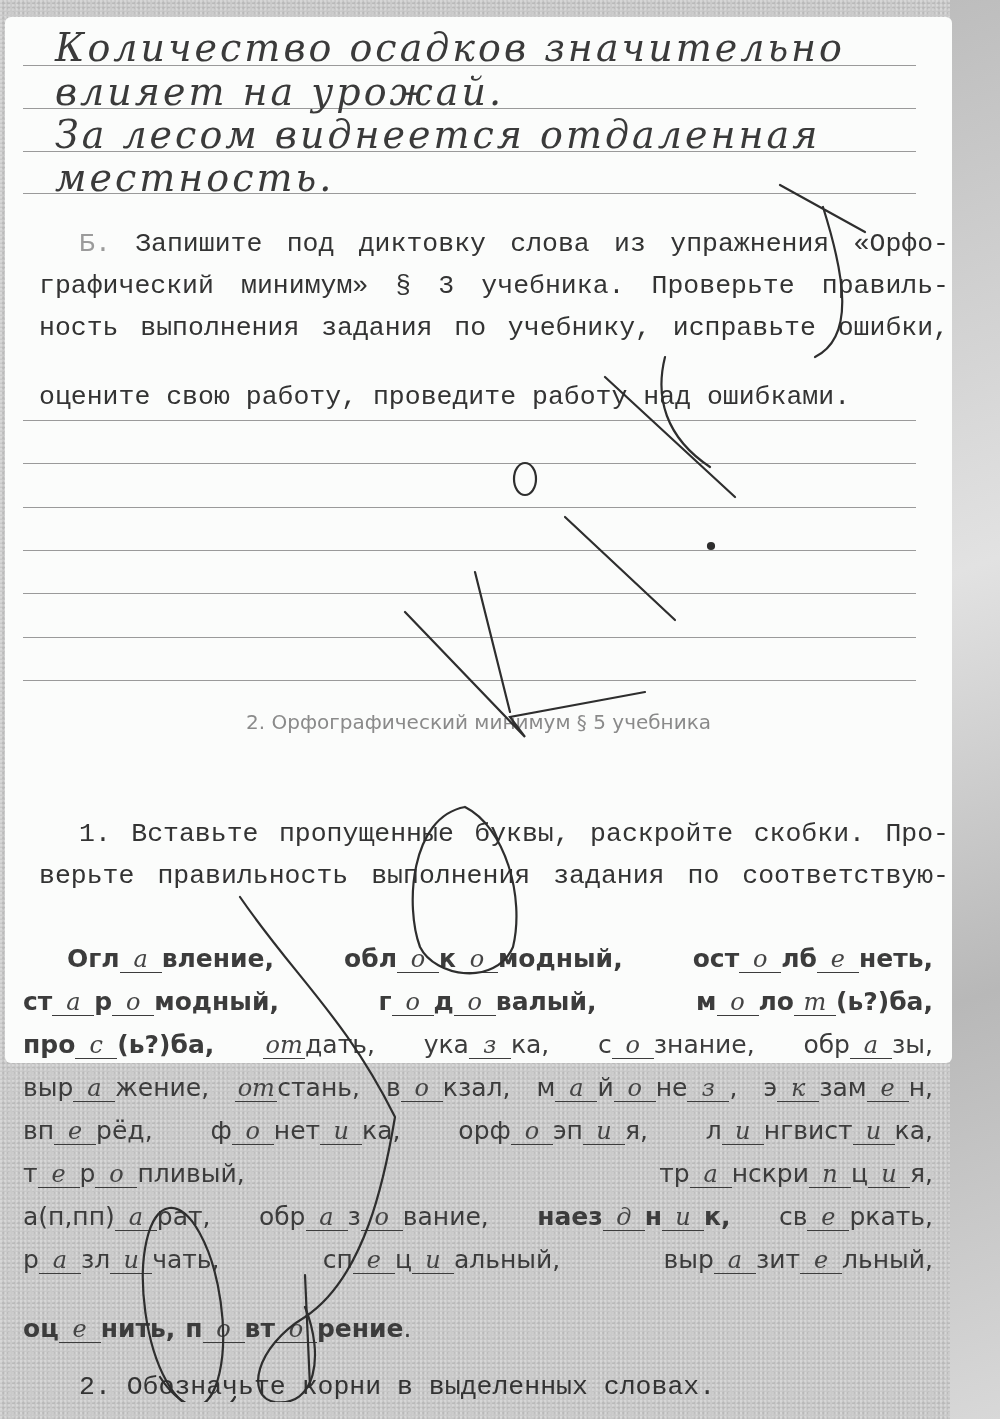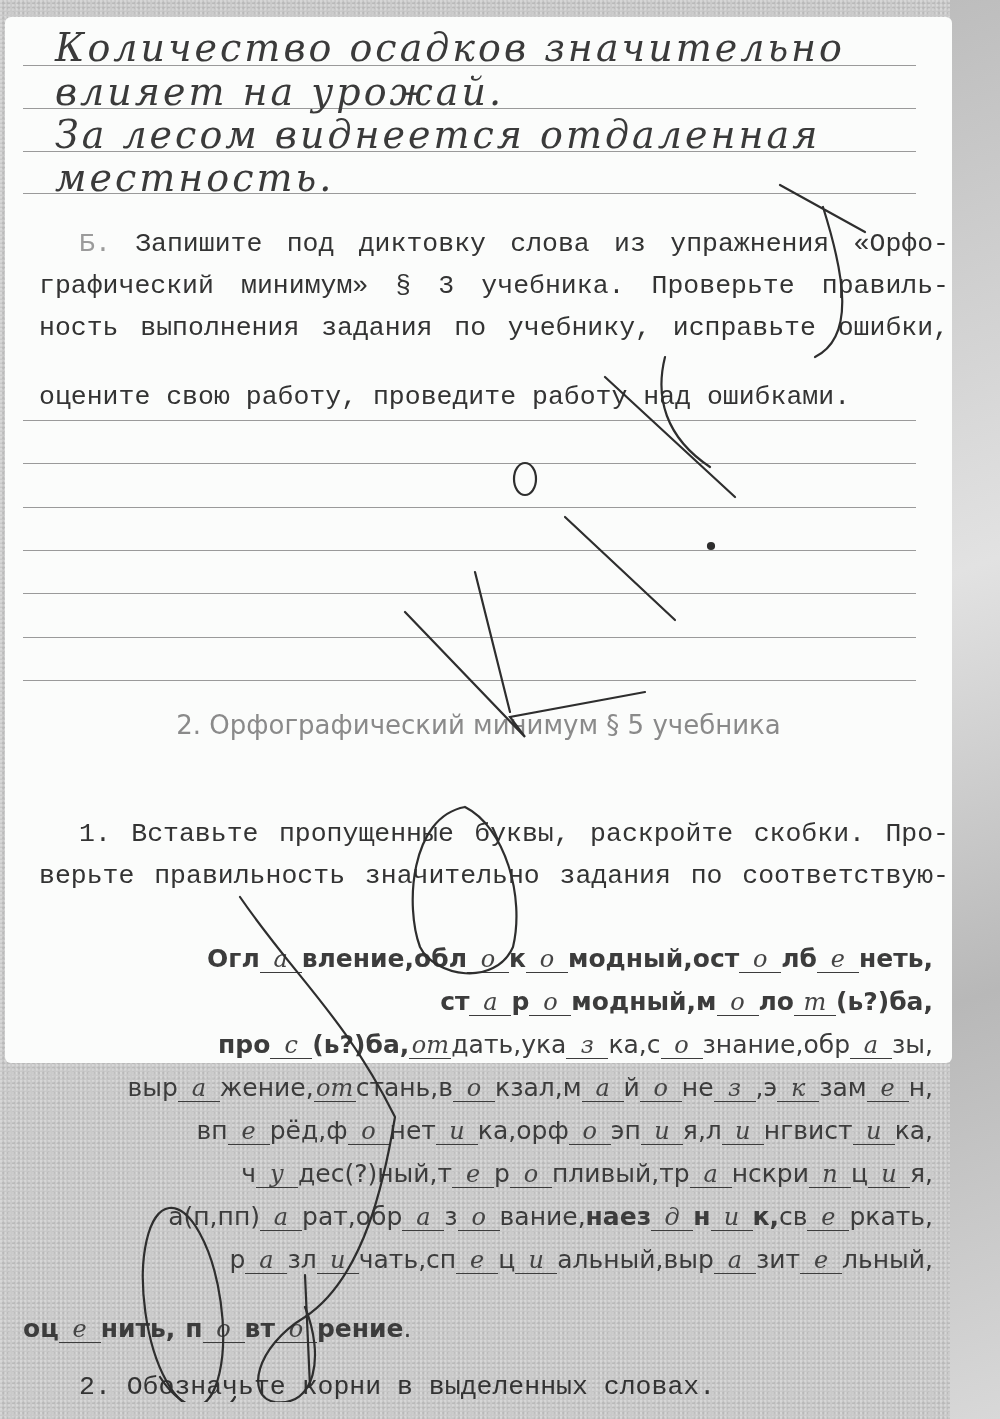--- a/index.html
+++ b/index.html
@@ -29,29 +29,29 @@
 
   .serif {
     position: absolute; left: 34px; width: 910px;
     font-family: Liberation Mono, monospace; font-size: 26.5px; color: #333;
     line-height: 42.5px; text-align: justify; text-align-last: justify;
   }
   .serif .lead { color: #9b9b9b; }
   .serif.last { text-align-last: left; margin-top: 27px; }
   .heading {
     position: absolute; left: 0; width: 947px; top: 710px; text-align: center;
-    font-family: "DejaVu Sans", sans-serif; font-size: 26px; color: #8a8a8a;
+    font-family: "DejaVu Sans", sans-serif; font-size: 20px; color: #8a8a8a;
   }
 
   .words {
     position: absolute; left: 18px; width: 910px;
     font-family: "DejaVu Sans", sans-serif; font-size: 25px; color: #3c3c3c;
     line-height: 43px;
   }
-  .wline { display: flex; justify-content: flex-end; white-space: nowrap; height: 43px; }
+  .wline { display: flex; justify-content: space-between; white-space: nowrap; height: 43px; }
   .wline.left { justify-content: flex-start; gap: 0; margin-top: 26px; }
   .w { display: inline-block; }
   .w.bold { font-weight: bold; }
   .gap {
     display: inline-block; min-width: 42px; border-bottom: 1.5px solid #3c3c3c;
     text-align: center; line-height: 26px; height: 26px; vertical-align: baseline;
     font-family: "DejaVu Serif", serif; font-style: italic; font-weight: normal;
     color: #444; font-size: 24px;
   }
   .scribble { position: absolute; left: 0; top: 0; pointer-events: none; }
@@ -86,30 +86,31 @@
   <div class="ruled" style="top:490px"></div>
   <div class="ruled" style="top:533px"></div>
   <div class="ruled" style="top:576px"></div>
   <div class="ruled" style="top:620px"></div>
   <div class="ruled" style="top:663px"></div>
 
   <div class="heading" style="top:693px">2. Орфографический минимум § 5 учебника</div>
 
 
   <div class="serif" style="top:796px; text-indent:40px">1. Вставьте пропущенные буквы, раскройте скобки. Про-</div>
-  <div class="serif" style="top:838px">верьте правильность значительно задания по соответствую-</div>
+  <div class="serif" style="top:838px">верьте правильность выполнения задания по соответствую-</div>
 
   <div class="words" id="word-block" style="top:920px">
       <div class="wline" style="padding-left: 44px;">
         <span class="w bold"><span>Огл</span><span class="gap">а</span><span>вление,</span></span>
         <span class="w bold"><span>обл</span><span class="gap">о</span><span>к</span><span class="gap">о</span><span>модный,</span></span>
         <span class="w bold"><span>ост</span><span class="gap">о</span><span>лб</span><span class="gap">е</span><span>неть,</span></span>
       </div>
       <div class="wline">
         <span class="w bold"><span>ст</span><span class="gap">а</span><span>р</span><span class="gap">о</span><span>модный,</span></span>
+        <span class="w bold"><span>г</span><span class="gap">о</span><span>д</span><span class="gap">о</span><span>валый,</span></span>
         <span class="w bold"><span>м</span><span class="gap">о</span><span>ло</span><span class="gap">т</span><span>(ь?)ба,</span></span>
       </div>
       <div class="wline">
         <span class="w bold"><span>про</span><span class="gap">с</span><span>(ь?)ба,</span></span>
         <span class="w"><span class="gap">от</span><span>дать,</span></span>
         <span class="w"><span>ука</span><span class="gap">з</span><span>ка,</span></span>
         <span class="w"><span>с</span><span class="gap">о</span><span>знание,</span></span>
         <span class="w"><span>обр</span><span class="gap">а</span><span>зы,</span></span>
       </div>
       <div class="wline">
@@ -119,21 +120,20 @@
         <span class="w"><span>м</span><span class="gap">а</span><span>й</span><span class="gap">о</span><span>не</span><span class="gap">з</span><span>,</span></span>
         <span class="w"><span>э</span><span class="gap">к</span><span>зам</span><span class="gap">е</span><span>н,</span></span>
       </div>
       <div class="wline">
         <span class="w"><span>вп</span><span class="gap">е</span><span>рёд,</span></span>
         <span class="w"><span>ф</span><span class="gap">о</span><span>нет</span><span class="gap">и</span><span>ка,</span></span>
         <span class="w"><span>орф</span><span class="gap">о</span><span>эп</span><span class="gap">и</span><span>я,</span></span>
         <span class="w"><span>л</span><span class="gap">и</span><span>нгвист</span><span class="gap">и</span><span>ка,</span></span>
       </div>
       <div class="wline">
-        <span class="w"><span>ч</span><span class="gap">у</span><span>дес(?)ный,</span></span>
         <span class="w"><span>т</span><span class="gap">е</span><span>р</span><span class="gap">о</span><span>пливый,</span></span>
         <span class="w"><span>тр</span><span class="gap">а</span><span>нскри</span><span class="gap">п</span><span>ц</span><span class="gap">и</span><span>я,</span></span>
       </div>
       <div class="wline">
         <span class="w"><span>а(п,пп)</span><span class="gap">а</span><span>рат,</span></span>
         <span class="w"><span>обр</span><span class="gap">а</span><span>з</span><span class="gap">о</span><span>вание,</span></span>
         <span class="w bold"><span>наез</span><span class="gap">д</span><span>н</span><span class="gap">и</span><span>к,</span></span>
         <span class="w"><span>св</span><span class="gap">е</span><span>ркать,</span></span>
       </div>
       <div class="wline">

